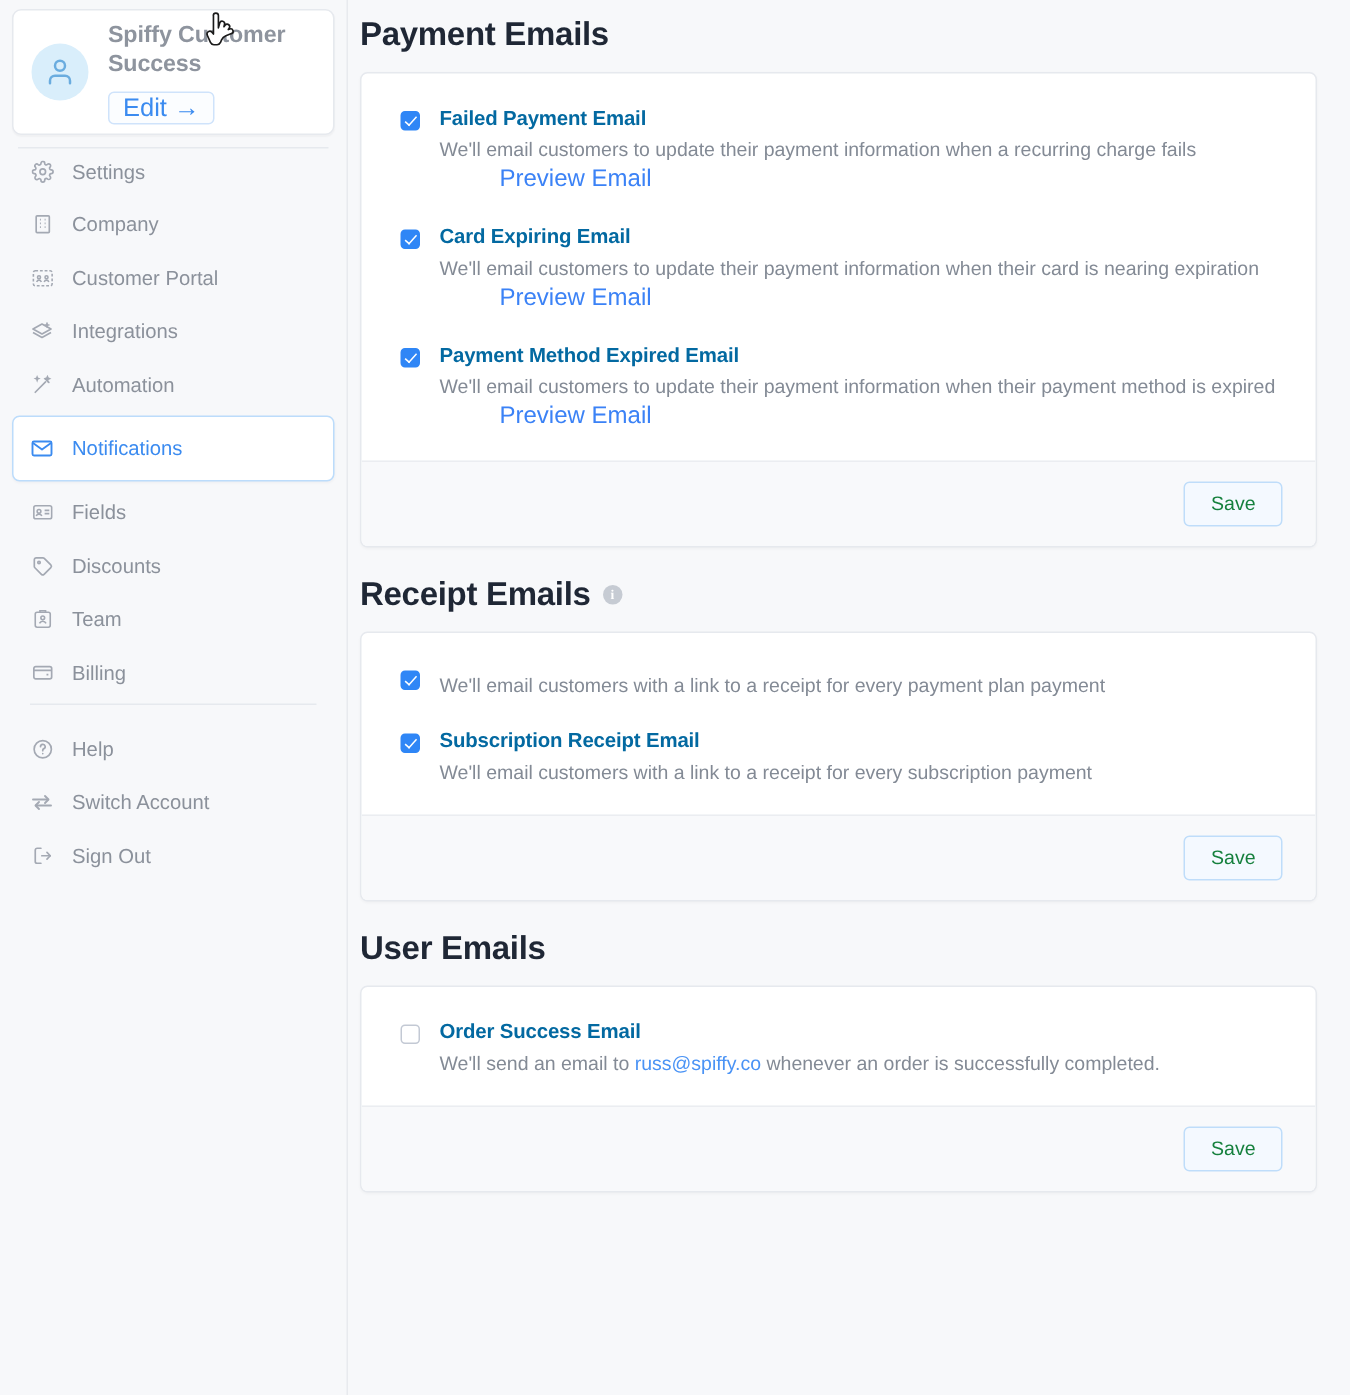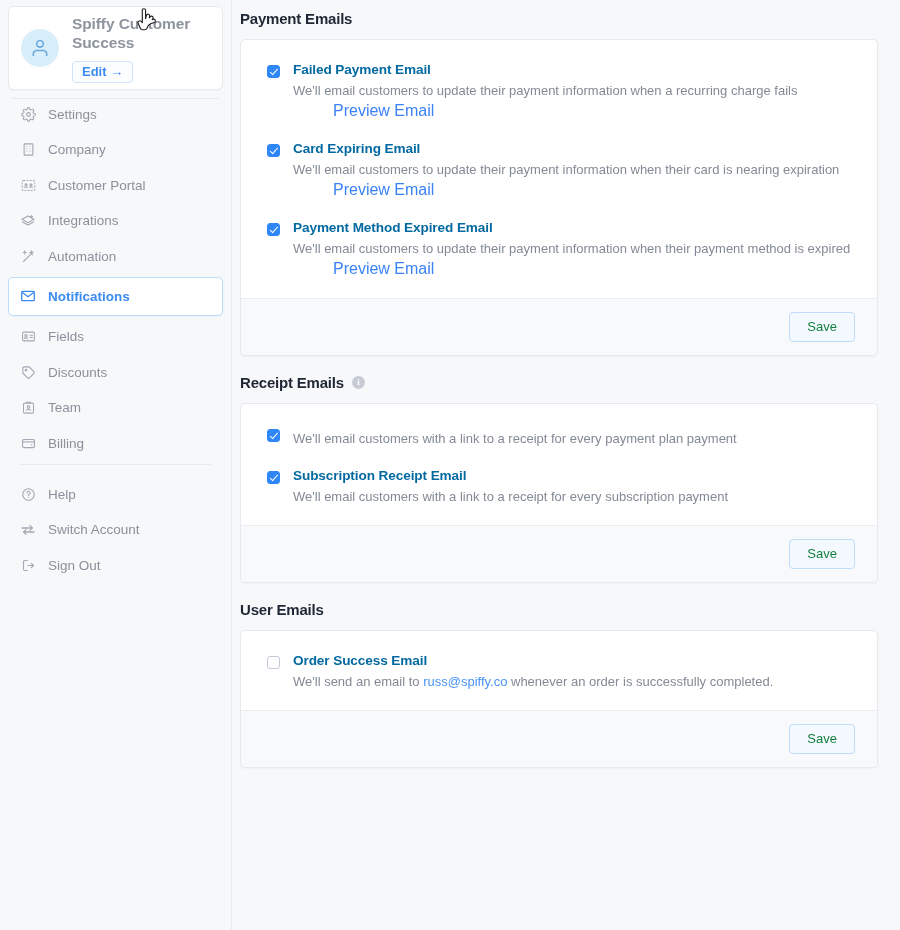--- a/index.html
+++ b/index.html
@@ -52,22 +52,22 @@
     line-height: 19px;
     letter-spacing: -0.1px;
   }
   .edit-btn {
     display: inline-block;
     margin-top: 9px;
     border: 1px solid #cfe3fb;
     border-radius: 4px;
     background: #fbfdff;
     color: #3b8bf0;
-    font-size: 13px;
-    font-weight: 700;
+    font-size: 17px;
+    font-weight: 400;
     padding: 3px 9px;
     line-height: 14px;
     cursor: pointer;
   }
 
   .side-divider {
     margin: 8px 12px 0 12px;
     height: 1px;
     background: #e6e9ee;
   }
@@ -98,23 +98,23 @@
     margin-right: 11px;
     display: flex; align-items: center; justify-content: center;
     flex: 0 0 18px;
     color: #a4a9b3;
   }
   .nav-item .nav-icon svg { display:block; }
   .nav-item.active {
     background: #ffffff;
     border: 1px solid #bcdcfb;
     color: #3b8bf0;
-    font-weight: 700;
+    font-weight: 400;
     box-shadow: 0 1px 2px rgba(16,24,40,0.04);
-    height: 39px;
+    height: 44px;
   }
   .nav-item.active .nav-icon { color: #3b8bf0; }
   .nav-sep { margin: 6px 12px 14px 12px; height:1px; background:#e6e9ee; }
 
   
   .main {
     flex: 1 1 auto;
     height: 930px;
     overflow: hidden;
     background: #f7f8fa;
@@ -122,21 +122,21 @@
     position: relative;
   }
 
   .section { margin-bottom: 8px; }
   .section-head {
     display: flex;
     align-items: center;
     padding: 10px 0 12px 0;
   }
   .section-title {
-    font-size: 15px;
+    font-size: 22px;
     font-weight: 700;
     color: #1f2735;
     letter-spacing: -0.2px;
   }
   .info-icon {
     width: 13px; height: 13px;
     border-radius: 50%;
     background: #c6cbd3;
     color: #ffffff;
     font-size: 9px;

